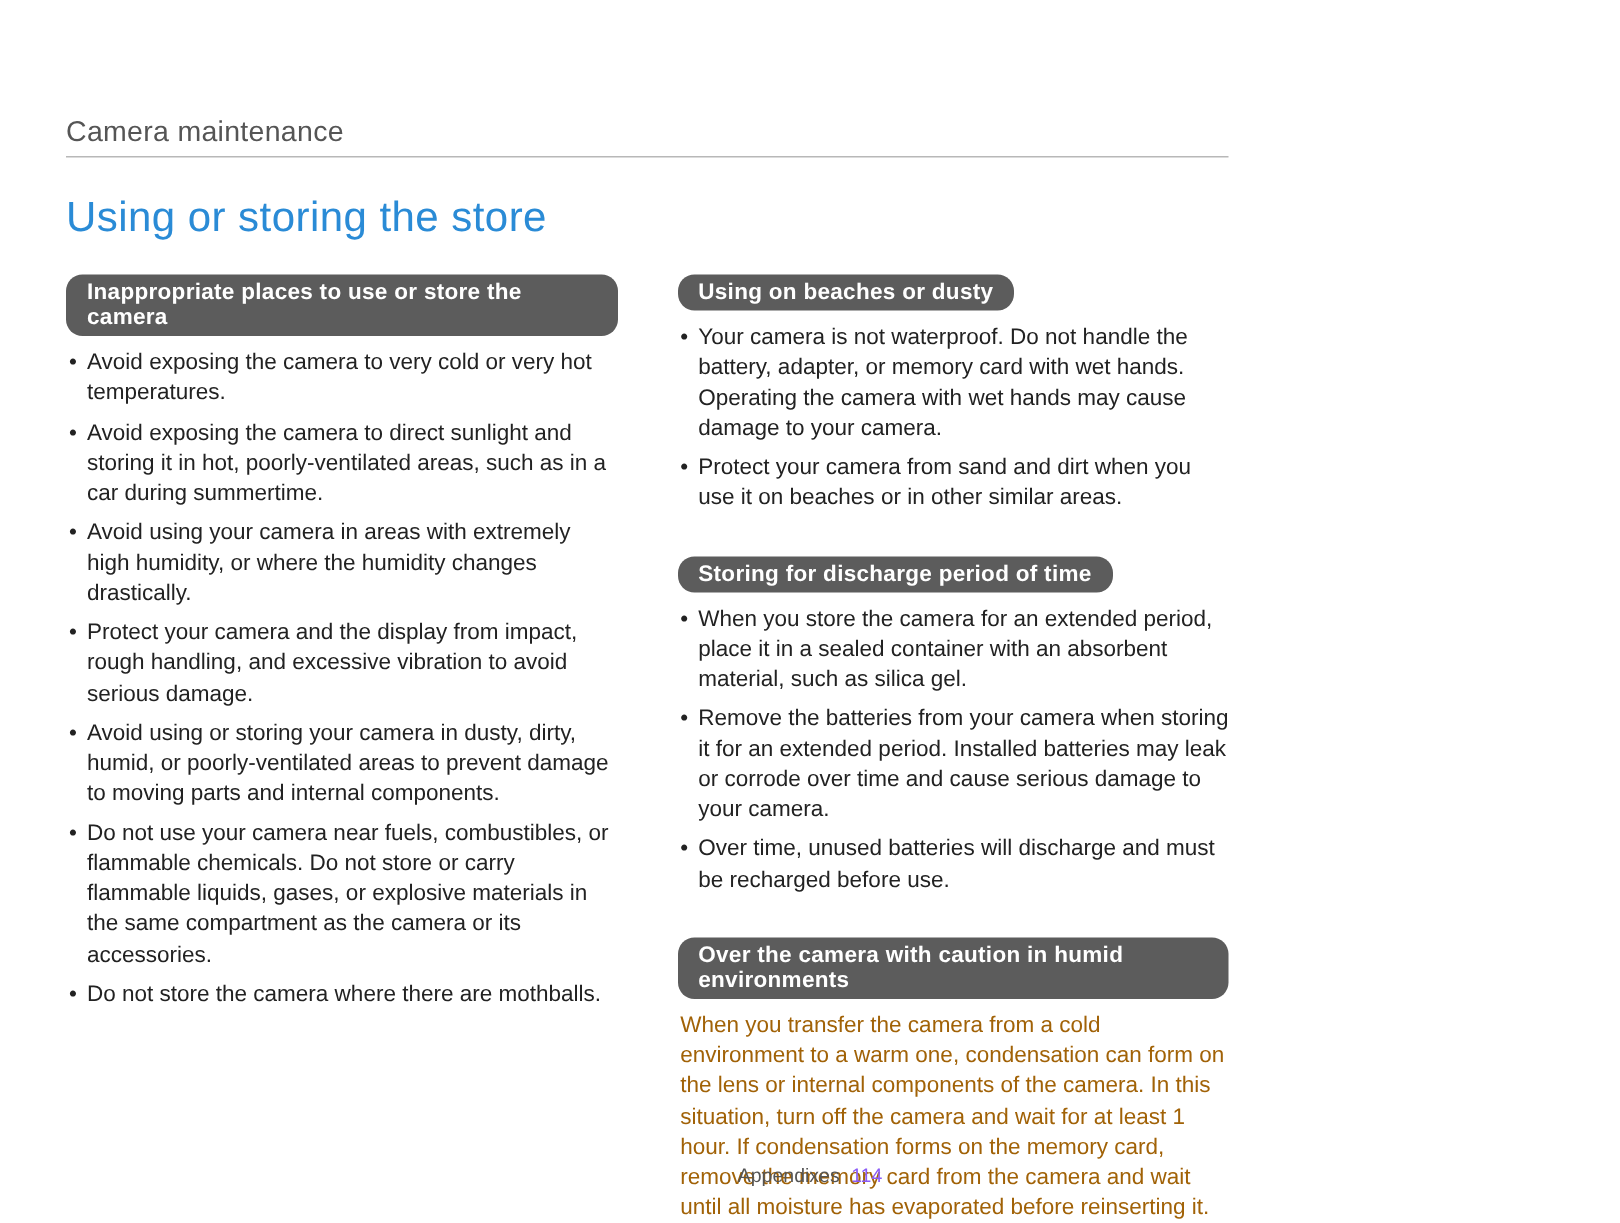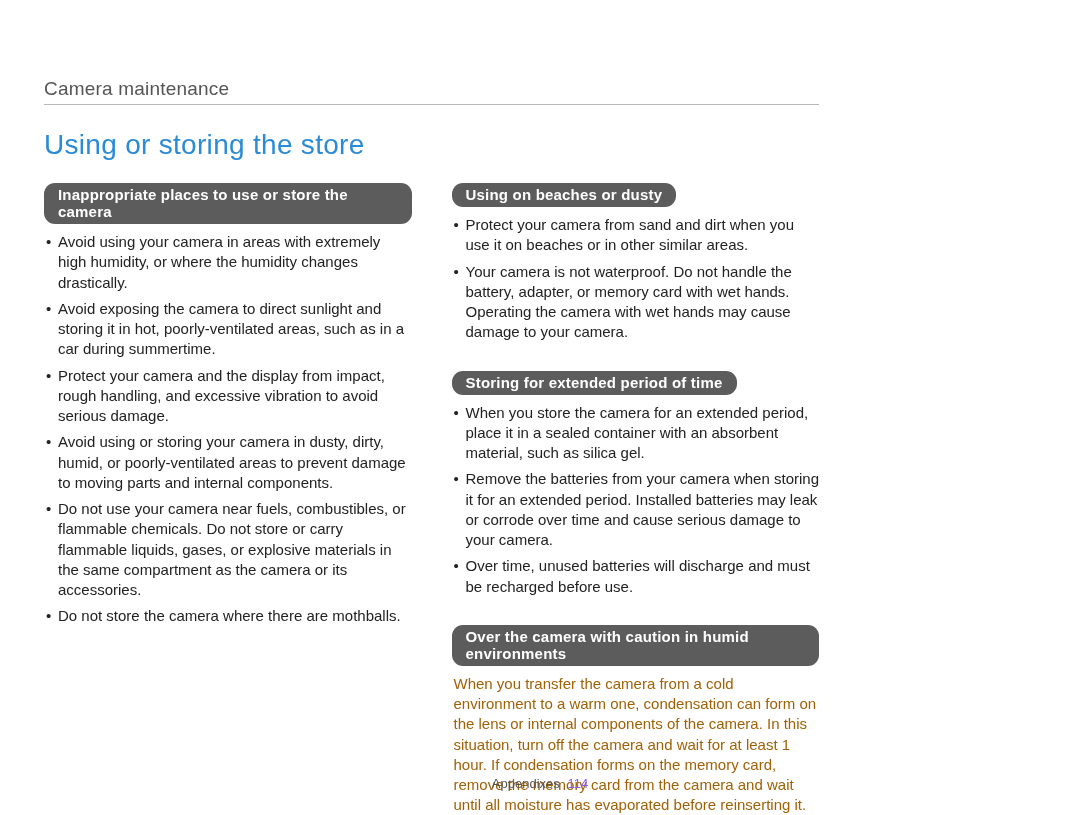--- a/index.html
+++ b/index.html
@@ -111,43 +111,44 @@
 
   <h1 class="main-title">Using or storing the store</h1>
 
   <div class="columns">
 
     <div class="col">
 
       <div class="section">
         <div class="pill">Inappropriate places to use or store the camera</div>
         <ul class="bullets">
+          <li>Avoid exposing the camera to very cold or very hot temperatures.</li>
+          <li>Avoid exposing the camera to direct sunlight and storing it in hot, poorly-ventilated areas, such as in a car during summertime.</li>
           <li>Avoid using your camera in areas with extremely high humidity, or where the humidity changes drastically.</li>
-          <li>Avoid exposing the camera to direct sunlight and storing it in hot, poorly-ventilated areas, such as in a car during summertime.</li>
           <li>Protect your camera and the display from impact, rough handling, and excessive vibration to avoid serious damage.</li>
           <li>Avoid using or storing your camera in dusty, dirty, humid, or poorly-ventilated areas to prevent damage to moving parts and internal components.</li>
           <li>Do not use your camera near fuels, combustibles, or flammable chemicals. Do not store or carry flammable liquids, gases, or explosive materials in the same compartment as the camera or its accessories.</li>
           <li>Do not store the camera where there are mothballs.</li>
         </ul>
       </div>
 
     </div>
 
     <div class="col">
 
       <div class="section">
         <div class="pill">Using on beaches or dusty</div>
         <ul class="bullets">
+          <li>Your camera is not waterproof. Do not handle the battery, adapter, or memory card with wet hands. Operating the camera with wet hands may cause damage to your camera.</li>
           <li>Protect your camera from sand and dirt when you use it on beaches or in other similar areas.</li>
-          <li>Your camera is not waterproof. Do not handle the battery, adapter, or memory card with wet hands. Operating the camera with wet hands may cause damage to your camera.</li>
         </ul>
       </div>
 
       <div class="section">
-        <div class="pill">Storing for extended period of time</div>
+        <div class="pill">Storing for discharge period of time</div>
         <ul class="bullets">
           <li>When you store the camera for an extended period, place it in a sealed container with an absorbent material, such as silica gel.</li>
           <li>Remove the batteries from your camera when storing it for an extended period. Installed batteries may leak or corrode over time and cause serious damage to your camera.</li>
           <li>Over time, unused batteries will discharge and must be recharged before use.</li>
         </ul>
       </div>
 
       <div class="section">
         <div class="pill">Over the camera with caution in humid environments</div>
         <p class="para">When you transfer the camera from a cold environment to a warm one, condensation can form on the lens or internal components of the camera. In this situation, turn off the camera and wait for at least 1 hour. If condensation forms on the memory card, remove the memory card from the camera and wait until all moisture has evaporated before reinserting it.</p>

